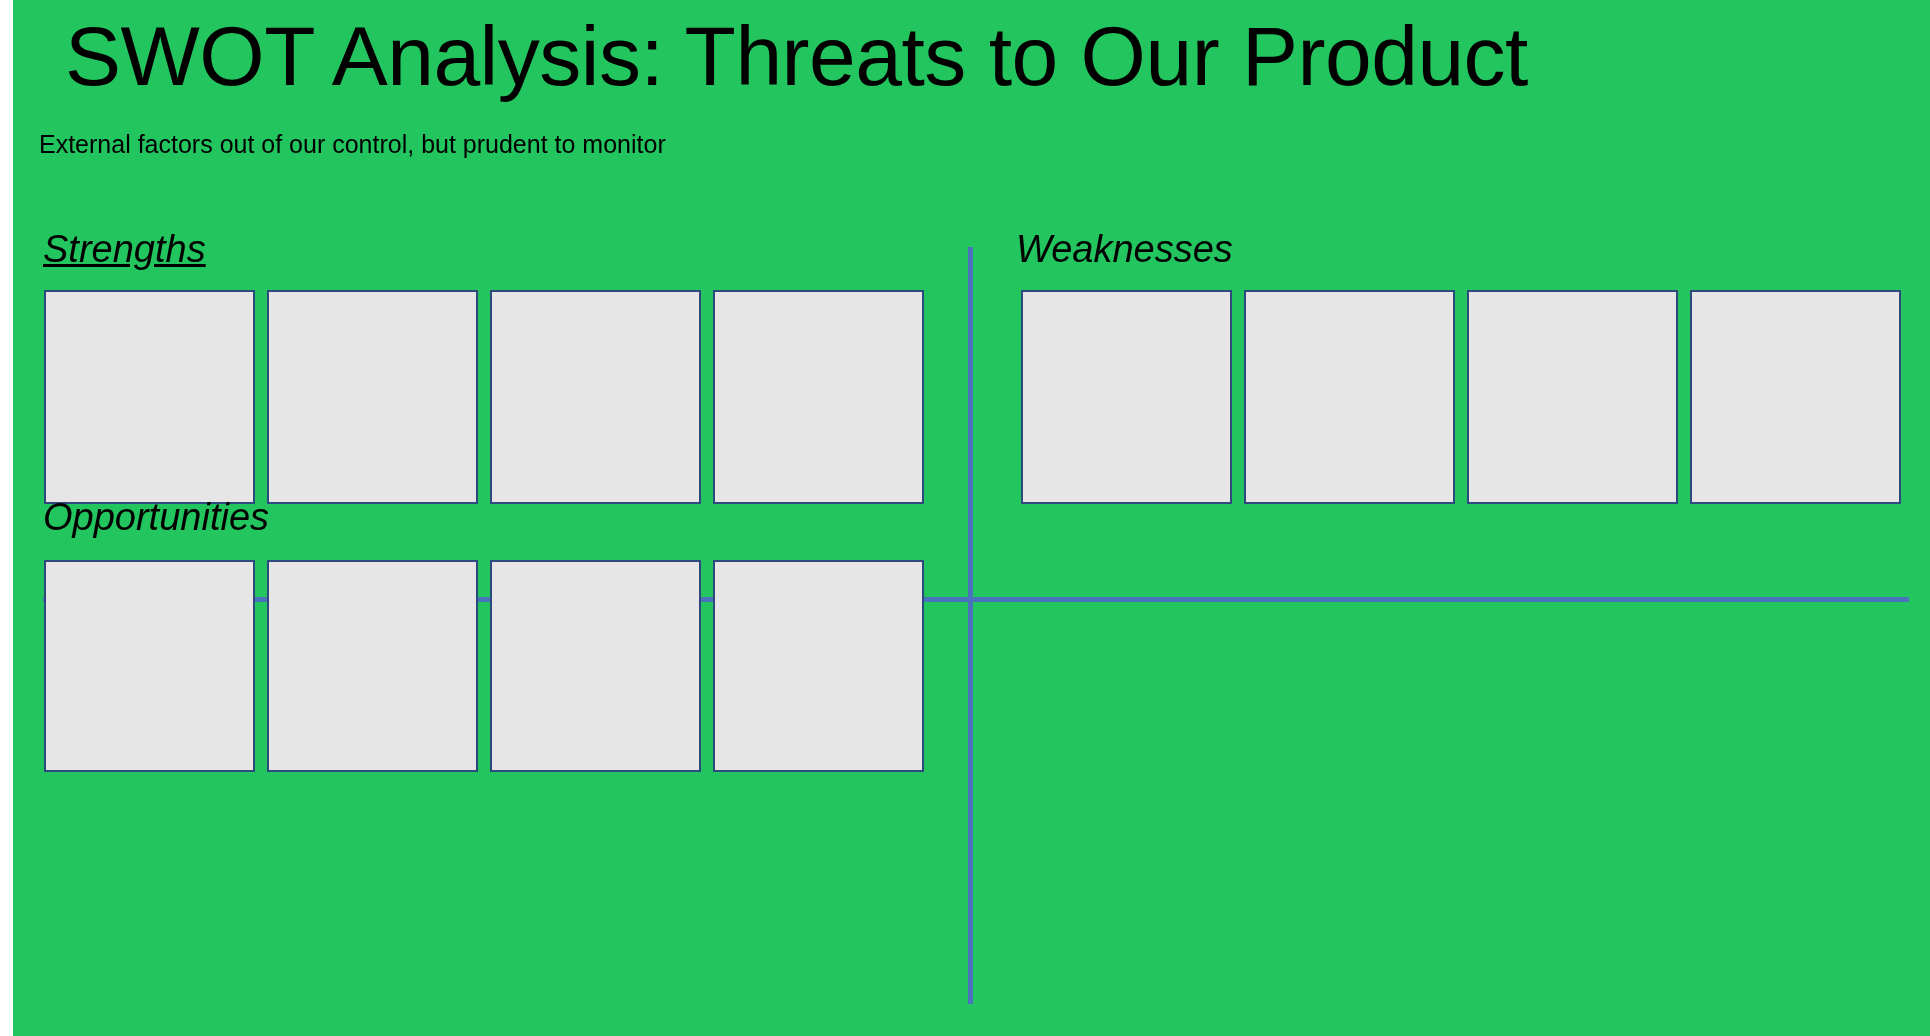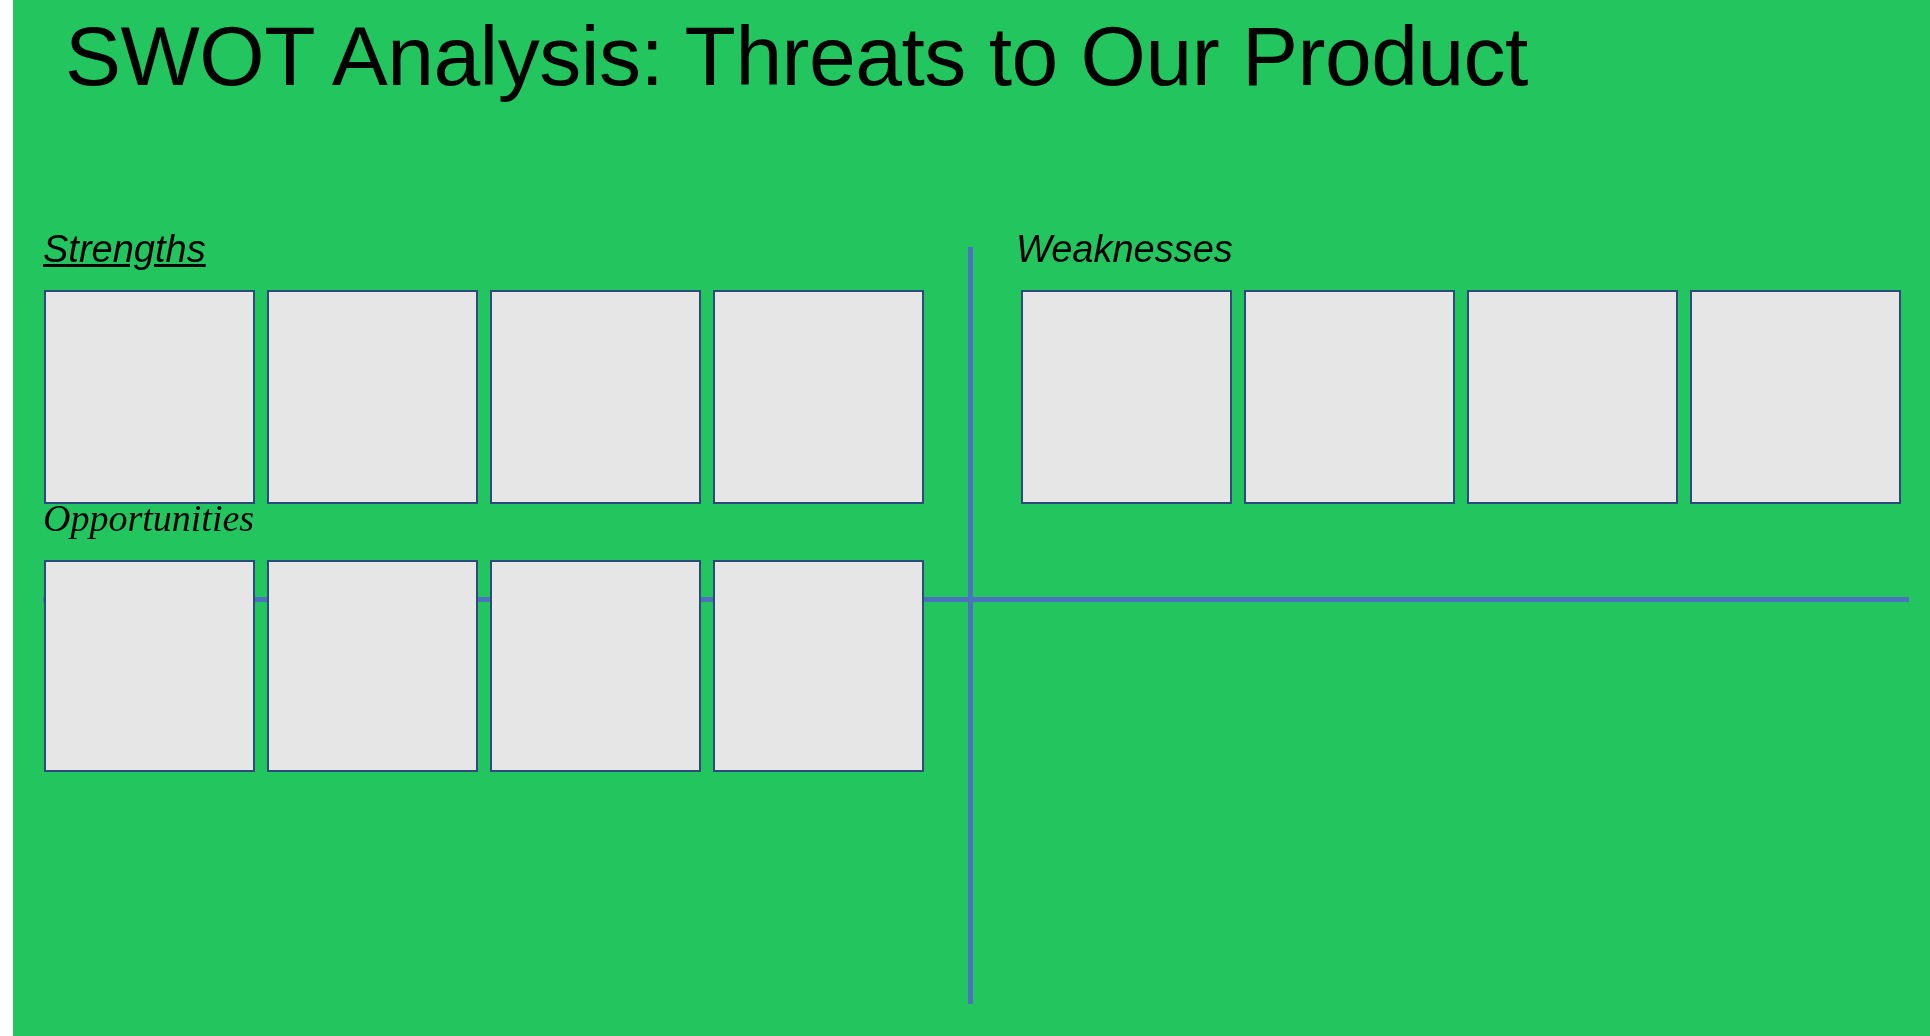--- a/index.html
+++ b/index.html
@@ -60,21 +60,21 @@
     height: 5px;
     background: #4a72bd;
   }
 
   
   .quadrant {
     position: absolute;
   }
   #quadrant-strengths      { left: 0px;    top: 228px; width: 950px;  height: 360px; }
   #quadrant-weaknesses     { left: 980px;  top: 228px; width: 950px;  height: 360px; }
-  #quadrant-opportunities  { left: 0px;    top: 496px; width: 950px;  height: 420px; font-family: Liberation Serif, serif; }
+  #quadrant-opportunities  { left: 0px;    top: 496px; width: 950px;  height: 420px; }
   #quadrant-threats        { left: 980px;  top: 496px; width: 950px;  height: 420px; }
 
   .quadrant-label {
     position: absolute;
     font-size: 38px;
     font-style: italic;
     font-weight: 400;
     color: #000000;
     white-space: nowrap;
   }
@@ -110,20 +110,21 @@
   #quadrant-opportunities .item-box { width: 211px; height: 212px; }
   #quadrant-threats .item-box       { width: 228px; height: 204px; }
 </style>
 </head>
 <body>
 
 <div id="slide">
 
   <div id="slide-title">SWOT Analysis: Threats to Our Product</div>
 
+  <div id="slide-subtitle">External factors out of our control, but prudent to monitor</div>
 
   <div class="divider-v"></div>
 
   <div class="divider-h"></div>
 
   <div class="quadrant" id="quadrant-strengths">
     <div class="quadrant-label">Strengths</div>
     <div class="items-row">
         <div class="item-box"></div>
         <div class="item-box"></div>

